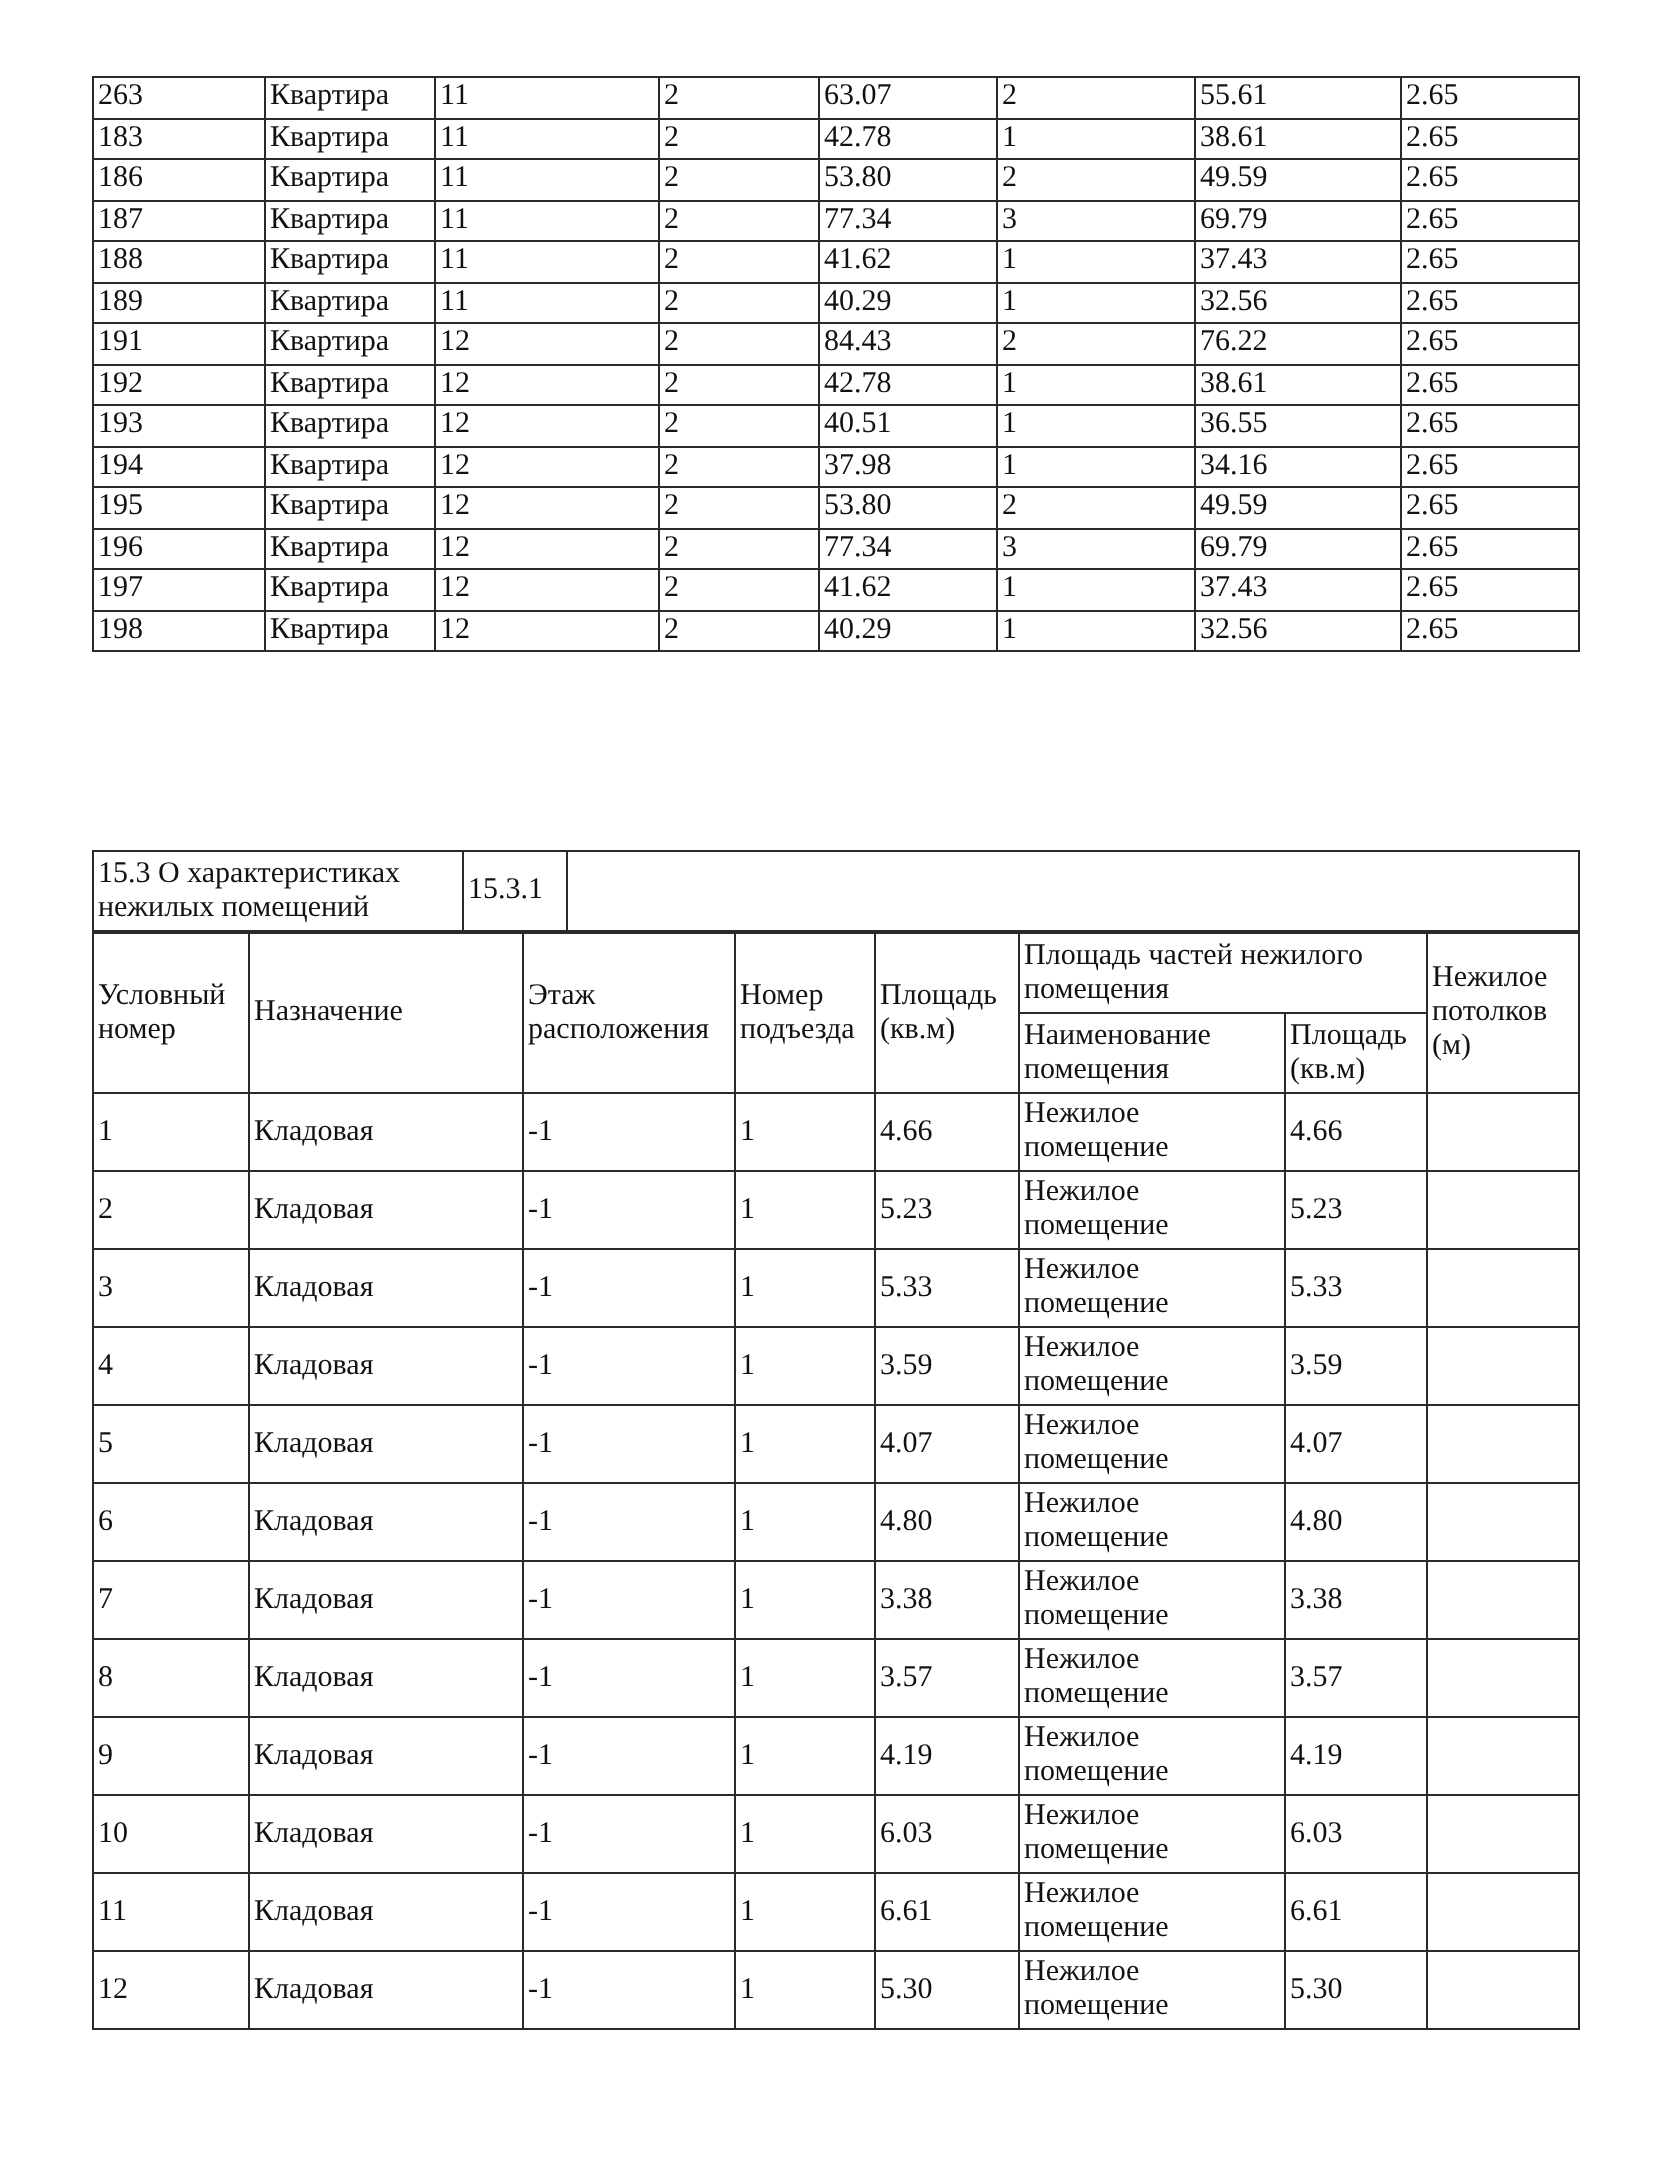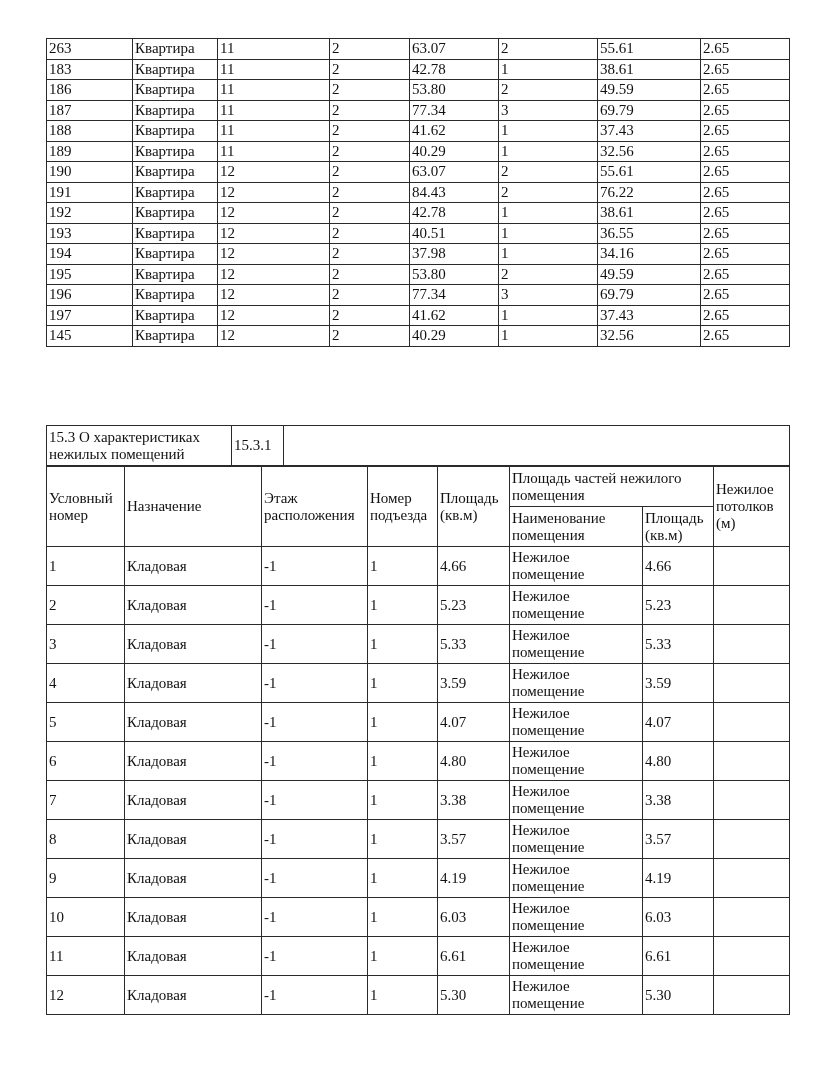--- a/index.html
+++ b/index.html
@@ -88,30 +88,20 @@
         <td>189</td>
         <td>Квартира</td>
         <td>11</td>
         <td>2</td>
         <td>40.29</td>
         <td>1</td>
         <td>32.56</td>
         <td>2.65</td>
       </tr>
       <tr>
-        <td>190</td>
-        <td>Квартира</td>
-        <td>12</td>
-        <td>2</td>
-        <td>63.07</td>
-        <td>2</td>
-        <td>55.61</td>
-        <td>2.65</td>
-      </tr>
-      <tr>
         <td>191</td>
         <td>Квартира</td>
         <td>12</td>
         <td>2</td>
         <td>84.43</td>
         <td>2</td>
         <td>76.22</td>
         <td>2.65</td>
       </tr>
       <tr>
@@ -168,21 +158,21 @@
         <td>197</td>
         <td>Квартира</td>
         <td>12</td>
         <td>2</td>
         <td>41.62</td>
         <td>1</td>
         <td>37.43</td>
         <td>2.65</td>
       </tr>
       <tr>
-        <td>145</td>
+        <td>198</td>
         <td>Квартира</td>
         <td>12</td>
         <td>2</td>
         <td>40.29</td>
         <td>1</td>
         <td>32.56</td>
         <td>2.65</td>
       </tr>
     </tbody>
 </table>

